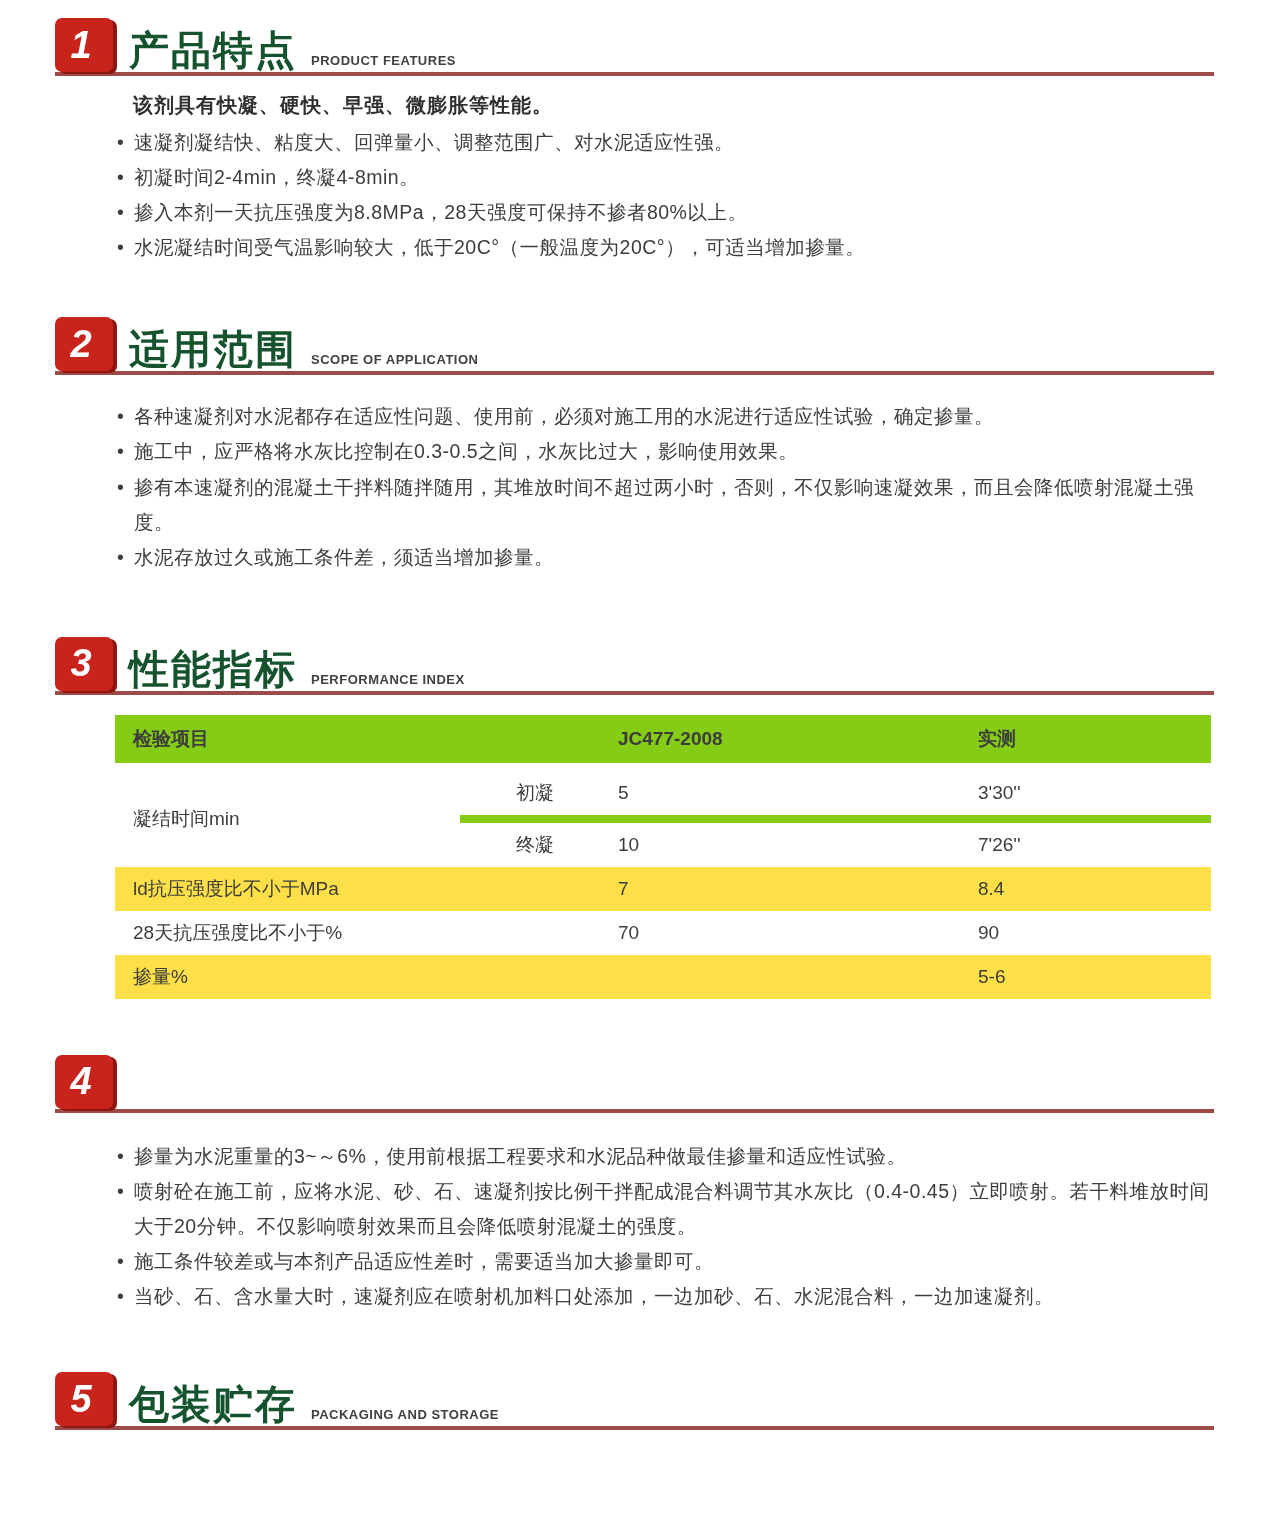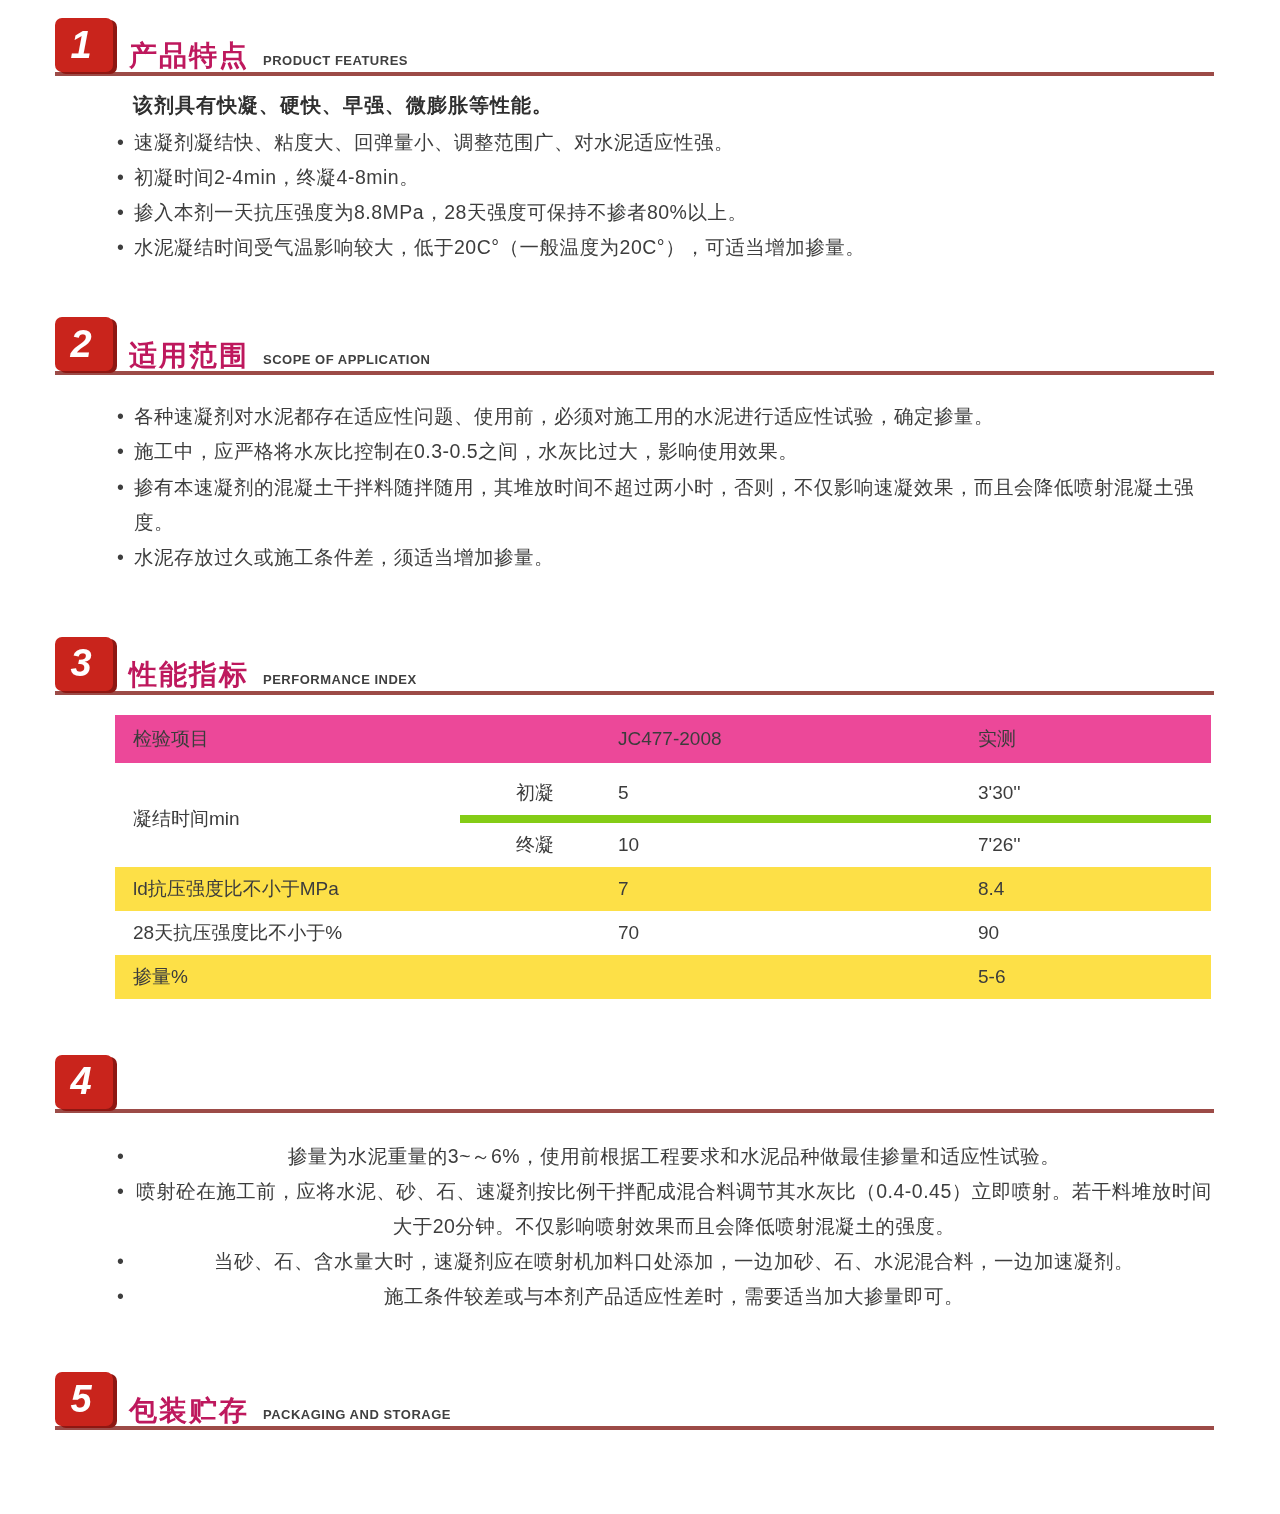--- a/index.html
+++ b/index.html
@@ -36,22 +36,22 @@
     font-size: 38px;
     font-weight: 700;
     font-style: italic;
     box-shadow: 4px 2px 0 #8e1712;
     margin-right: 16px;
     flex: 0 0 auto;
     padding-right: 6px;
   }
   .titles { display: flex; align-items: flex-end; }
   .title-zh {
-    color: #be185d;
-    font-size: 28px;
+    color: #14532d;
+    font-size: 40px;
     font-weight: 700;
     letter-spacing: 2px;
     line-height: 1.1;
     margin-right: 14px;
   }
   .title-en {
     color: #404040;
     font-size: 13px;
     font-weight: 700;
     letter-spacing: 0.5px;
@@ -94,22 +94,22 @@
     font-size: 19px;
     color: #3c3c3c;
     table-layout: fixed;
   }
   table.perf td { padding: 9px 8px; vertical-align: middle; }
   table.perf .c-item  { width: 345px; text-align: left; padding-left: 18px; }
   table.perf .c-sub   { width: 150px; text-align: center; }
   table.perf .c-std   { width: 330px; text-align: left; }
   table.perf .c-meas  { width: 271px; text-align: left; padding-left: 38px; }
   table.perf tr.head td {
-    background: #ec4899;
-    font-weight: 400;
+    background: #84cc16;
+    font-weight: 700;
     border-bottom: 8px solid #ffffff;
     padding-top: 11px;
     padding-bottom: 11px;
   }
   table.perf tr.stripe td { background: #fde047; }
   table.perf td.divider { border-top: 8px solid #84cc16; }
 </style>
 </head>
 <body>
 
@@ -197,26 +197,26 @@
         </tr>
       </tbody>
         </table>
     </div>
   </section>
 
   <section class="sec" style="margin-top:56px;">
     <header class="sec-head">
       <div class="badge">4</div>
     </header>
-    <div class="sec-body" style="margin-top:26px;text-align:center;">
+    <div class="sec-body" style="margin-top:26px;">
       <ul class="bullets">
         <li>掺量为水泥重量的3~～6%，使用前根据工程要求和水泥品种做最佳掺量和适应性试验。</li>
         <li>喷射砼在施工前，应将水泥、砂、石、速凝剂按比例干拌配成混合料调节其水灰比（0.4-0.45）立即喷射。若干料堆放时间大于20分钟。不仅影响喷射效果而且会降低喷射混凝土的强度。</li>
+        <li>施工条件较差或与本剂产品适应性差时，需要适当加大掺量即可。</li>
         <li>当砂、石、含水量大时，速凝剂应在喷射机加料口处添加，一边加砂、石、水泥混合料，一边加速凝剂。</li>
-        <li>施工条件较差或与本剂产品适应性差时，需要适当加大掺量即可。</li>
       </ul>
     </div>
   </section>
 
   <section class="sec" style="margin-top:58px;">
     <header class="sec-head">
       <div class="badge">5</div>
       <div class="titles">
         <span class="title-zh">包装贮存</span>
         <span class="title-en">PACKAGING AND STORAGE</span>

